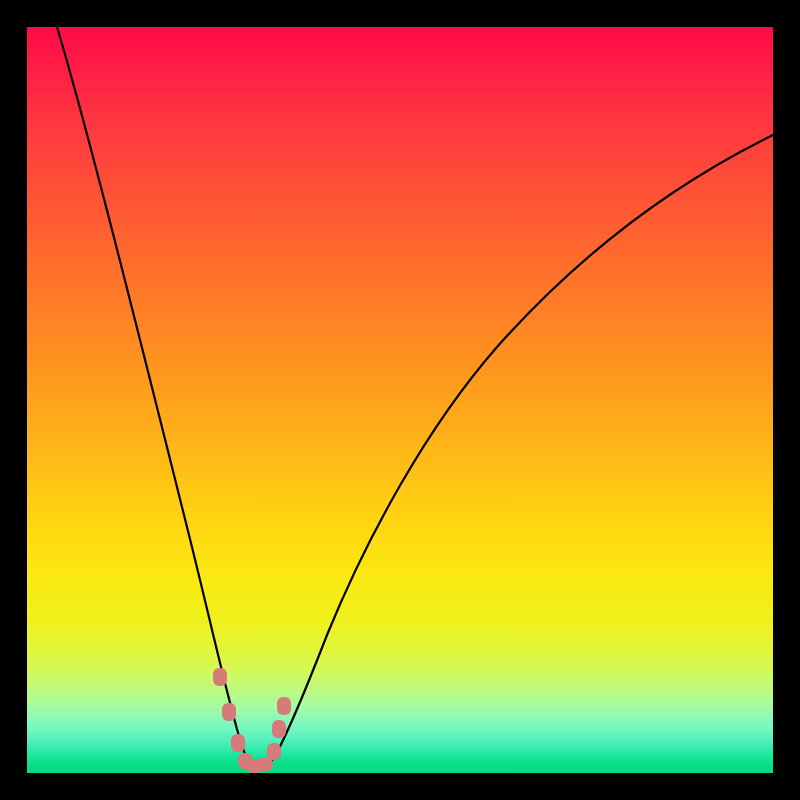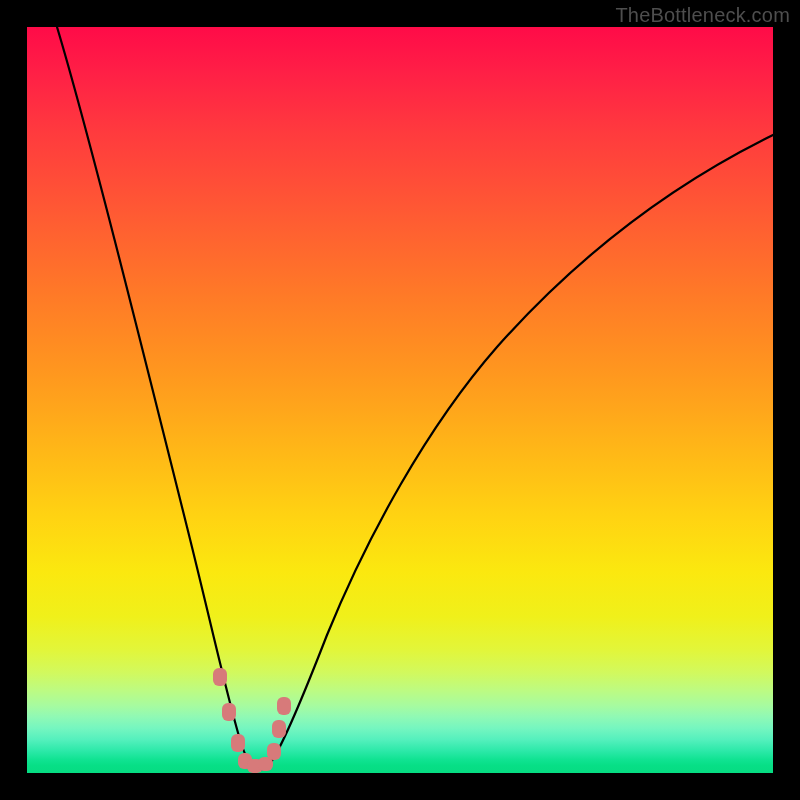--- a/index.html
+++ b/index.html
@@ -110,14 +110,13 @@
         <rect class="marker" x="211" y="726" width="14" height="16" rx="6"></rect>
         <rect class="marker" x="220" y="732" width="16" height="14" rx="6"></rect>
         <rect class="marker" x="231" y="730" width="15" height="14" rx="6"></rect>
         <rect class="marker" x="240" y="716" width="14" height="17" rx="6"></rect>
         <rect class="marker" x="245" y="693" width="14" height="18" rx="6"></rect>
         <rect class="marker" x="250" y="670" width="14" height="18" rx="6"></rect>
       </g>
     </svg>
   </div>
 
-  <div class="watermark">TheBottleneck.com</div>
 </div>
 
 </body></html>

